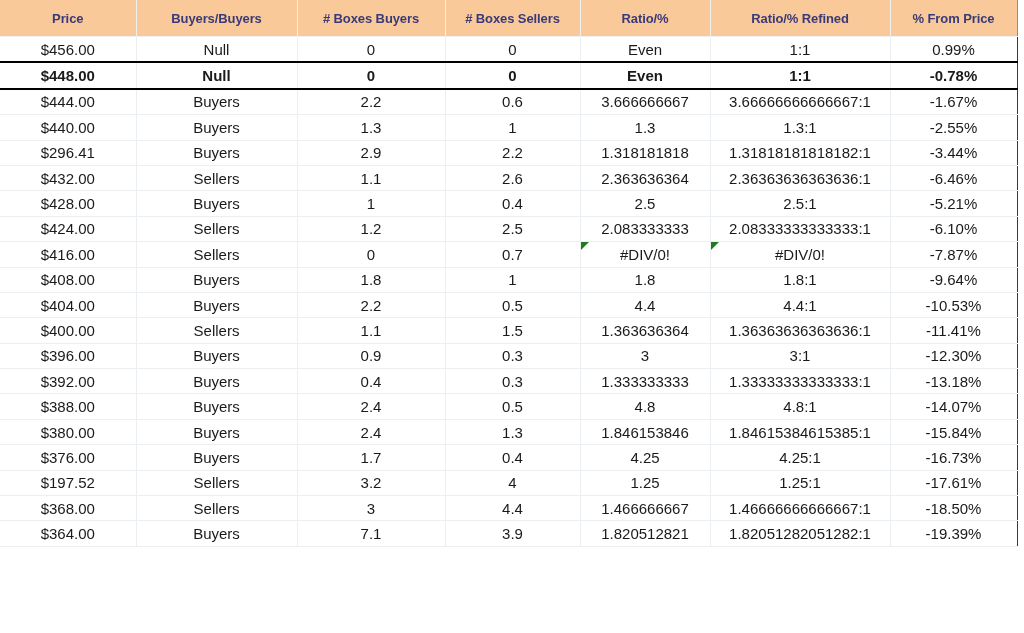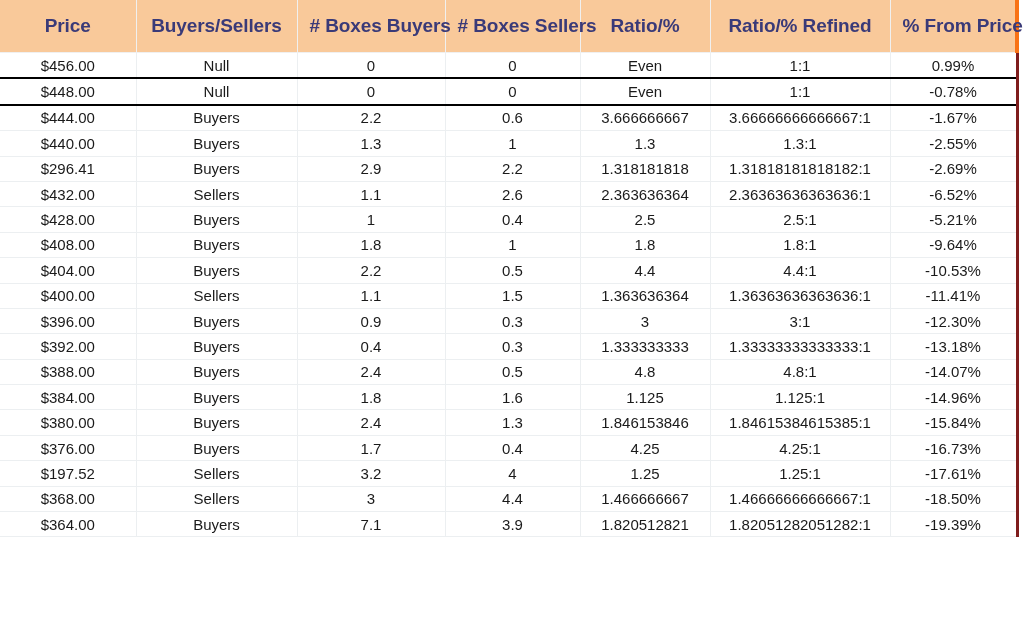--- a/index.html
+++ b/index.html
@@ -26,54 +26,54 @@
   table.grid col.c-bb         { width: 148px; }
   table.grid col.c-bsel       { width: 135px; }
   table.grid col.c-ratio      { width: 130px; }
   table.grid col.c-refined    { width: 180px; }
   table.grid col.c-fromprice  { width: 127px; }
 
   table.grid th {
     background: #F9C99A;
     color: #3A3A78;
     font-weight: bold;
-    font-size: 19px;
+    font-size: 13px;
     text-align: center;
     height: 28px;
-    padding: 12px;
+    padding: 4px;
     border-right: 1px solid #f0f0f0;
     border-bottom: 1px solid #f0f0f0;
     white-space: nowrap;
     letter-spacing: -0.1px;
   }
-  table.grid th:last-child { border-right: 4px solid #f97316; }
+  table.grid th:last-child { border-right: 1px solid #f97316; }
 
   table.grid td {
     height: 24.4px;
     padding: 0 4px;
     font-size: 15px;
     text-align: center;
     color: #1a1a1a;
     border-right: 1px solid #eceff1;
     border-bottom: 1px solid #eceff1;
     white-space: nowrap;
     overflow: hidden;
     position: relative;
     background: #ffffff;
   }
-  table.grid td:last-child { border-right: 3px solid #7f1d1d; }
+  table.grid td:last-child { border-right: 1px solid #7f1d1d; }
 
   
   td.st-null   { background: #FDE9A9; color: #97720B; }
   td.st-buyers { background: #C6EFCE; color: #1D7A31; }
   td.st-sellers{ background: #FFC7CE; color: #C00A22; }
 
   
   tr.row-highlight td {
-    font-weight: normal;
+    font-weight: bold;
     border-top: 2.5px solid #000000;
     border-bottom: 2.5px solid #000000;
   }
 
   
   .err-flag {
     position: absolute;
     left: 0;
     top: 0;
     width: 0;
@@ -93,21 +93,21 @@
         <col class="c-bs">
         <col class="c-bb">
       <col class="c-bsel">
         <col class="c-ratio">
         <col class="c-refined">
         <col class="c-fromprice">
     </colgroup>
     <thead>
       <tr id="header-row">
           <th>Price</th>
-          <th>Buyers/Sellers</th>
+          <th>Buyers/Buyers</th>
           <th># Boxes Buyers</th>
           <th># Boxes Sellers</th>
           <th>Ratio/%</th>
           <th>Ratio/% Refined</th>
           <th>% From Price</th>
         </tr>
     </thead>
     <tbody id="table-body">
         <tr>
           <td>$456.00</td>
@@ -145,41 +145,59 @@
           <td>1.3:1</td>
           <td>-2.55%</td>
         </tr>
         <tr>
           <td>$296.41</td>
           <td class="st-buyers">Buyers</td>
           <td>2.9</td>
           <td>2.2</td>
           <td>1.318181818</td>
           <td>1.31818181818182:1</td>
-          <td>-2.69%</td>
+          <td>-3.44%</td>
         </tr>
         <tr>
           <td>$432.00</td>
           <td class="st-sellers">Sellers</td>
           <td>1.1</td>
           <td>2.6</td>
           <td>2.363636364</td>
           <td>2.36363636363636:1</td>
-          <td>-6.52%</td>
+          <td>-6.46%</td>
         </tr>
         <tr>
           <td>$428.00</td>
           <td class="st-buyers">Buyers</td>
           <td>1</td>
           <td>0.4</td>
           <td>2.5</td>
           <td>2.5:1</td>
           <td>-5.21%</td>
         </tr>
         <tr>
+          <td>$424.00</td>
+          <td class="st-sellers">Sellers</td>
+          <td>1.2</td>
+          <td>2.5</td>
+          <td>2.083333333</td>
+          <td>2.08333333333333:1</td>
+          <td>-6.10%</td>
+        </tr>
+        <tr>
+          <td>$416.00</td>
+          <td class="st-sellers">Sellers</td>
+          <td>0</td>
+          <td>0.7</td>
+          <td><span class="err-flag"></span><span class="divzero">#DIV/0!</span></td>
+          <td><span class="err-flag"></span><span class="divzero">#DIV/0!</span></td>
+          <td>-7.87%</td>
+        </tr>
+        <tr>
           <td>$408.00</td>
           <td class="st-buyers">Buyers</td>
           <td>1.8</td>
           <td>1</td>
           <td>1.8</td>
           <td>1.8:1</td>
           <td>-9.64%</td>
         </tr>
         <tr>
           <td>$404.00</td>
@@ -220,29 +238,20 @@
         <tr>
           <td>$388.00</td>
           <td class="st-buyers">Buyers</td>
           <td>2.4</td>
           <td>0.5</td>
           <td>4.8</td>
           <td>4.8:1</td>
           <td>-14.07%</td>
         </tr>
         <tr>
-          <td>$384.00</td>
-          <td class="st-buyers">Buyers</td>
-          <td>1.8</td>
-          <td>1.6</td>
-          <td>1.125</td>
-          <td>1.125:1</td>
-          <td>-14.96%</td>
-        </tr>
-        <tr>
           <td>$380.00</td>
           <td class="st-buyers">Buyers</td>
           <td>2.4</td>
           <td>1.3</td>
           <td>1.846153846</td>
           <td>1.84615384615385:1</td>
           <td>-15.84%</td>
         </tr>
         <tr>
           <td>$376.00</td>

